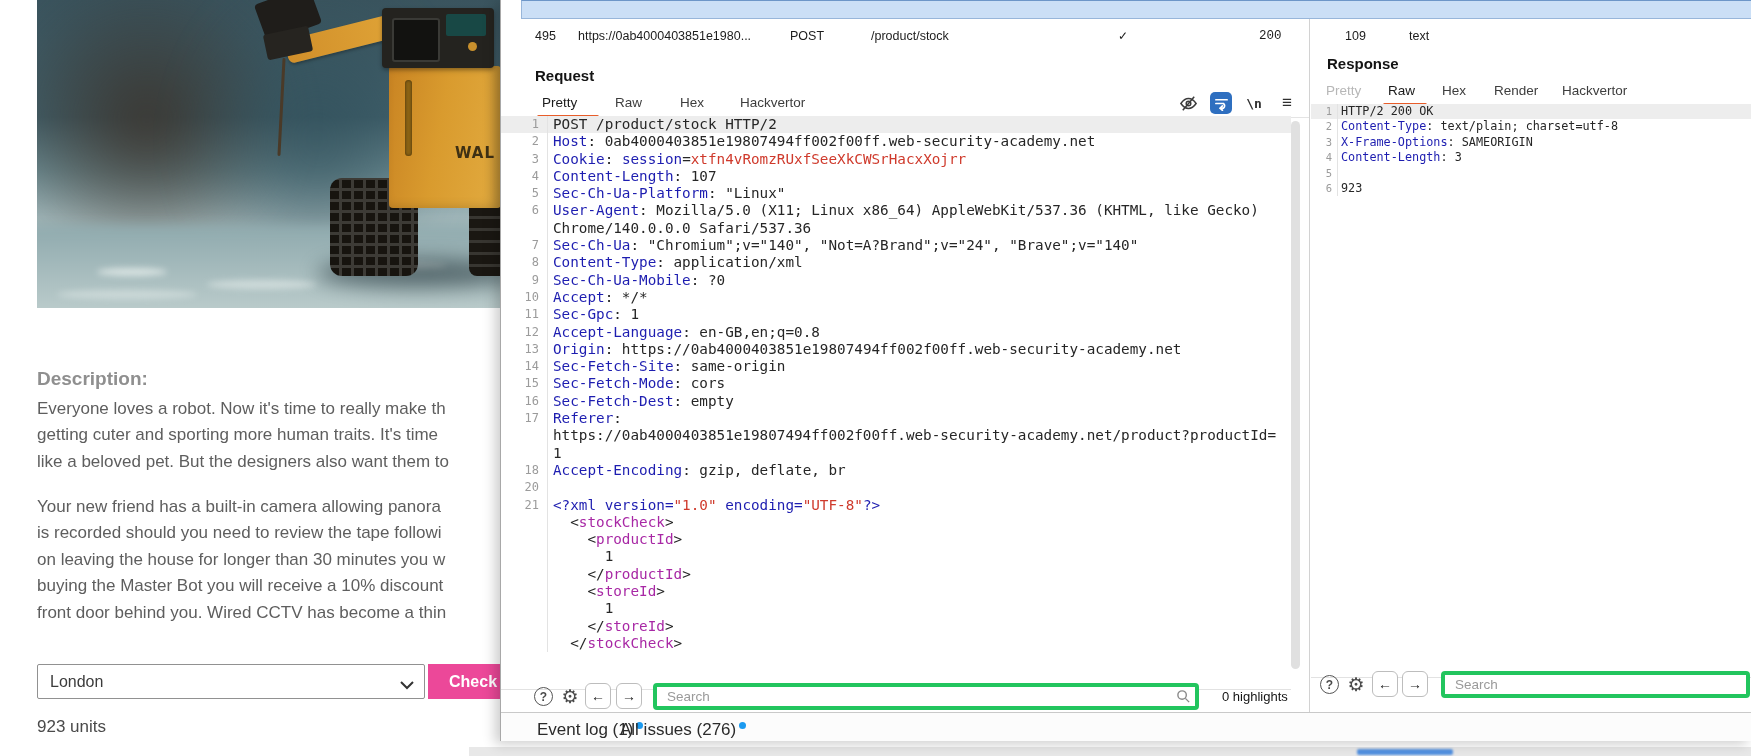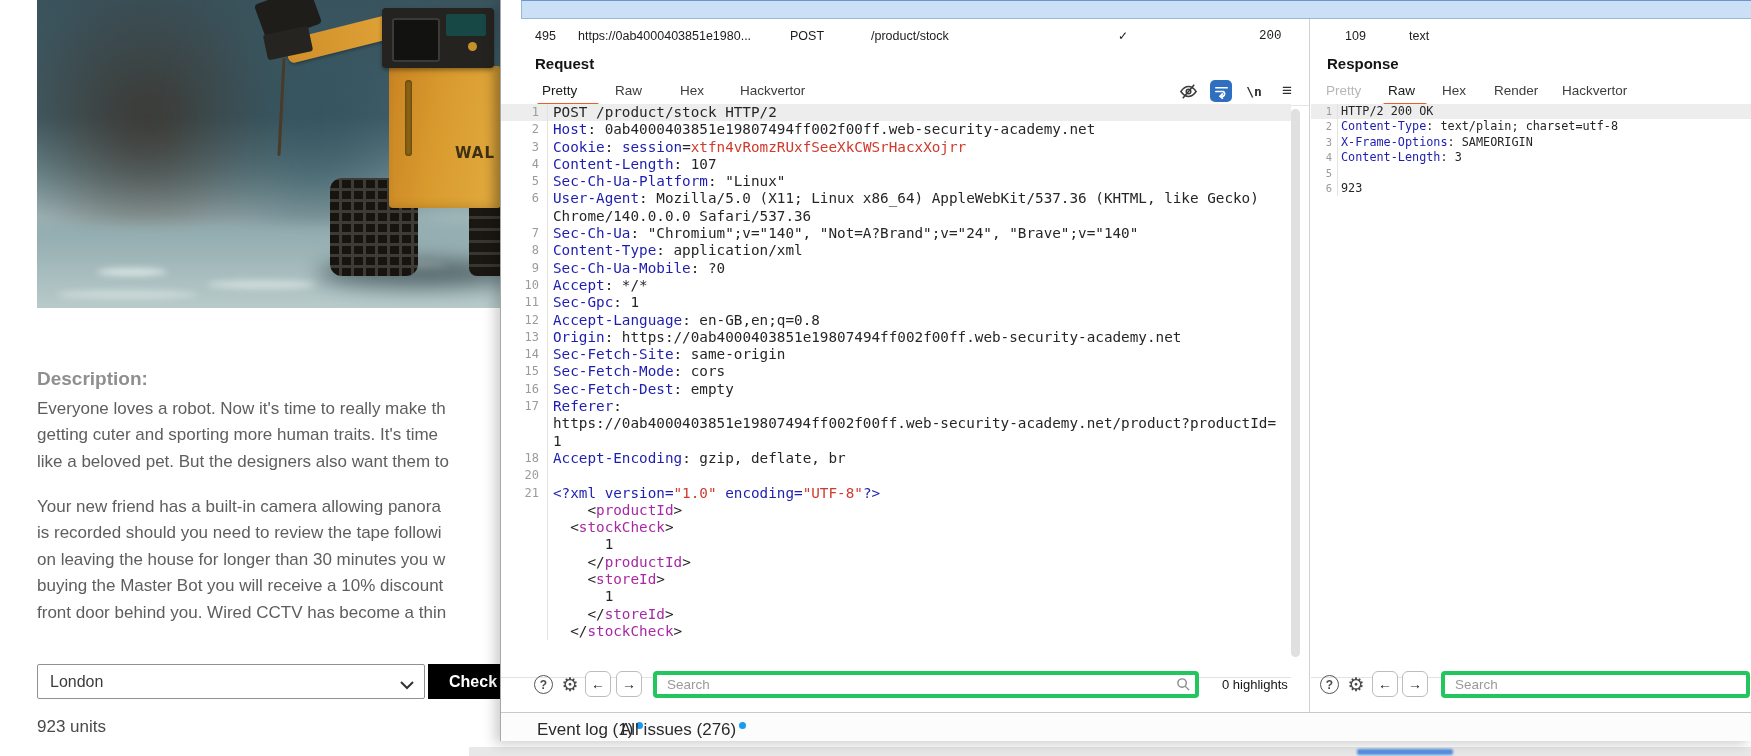--- a/index.html
+++ b/index.html
@@ -33,35 +33,35 @@
            background-image:repeating-linear-gradient(0deg,#00000000 0 8px,#3d3b36 8px 11px),repeating-linear-gradient(90deg,#00000000 0 9px,#3d3b36 9px 12px);}
   .r-tread2{position:absolute;left:432px;top:182px;width:39px;height:94px;border-radius:8px 0 0 8px;background:#1a1712;
             background-image:repeating-linear-gradient(0deg,#00000000 0 9px,#383631 9px 12px);}
   .desc-h{position:absolute;left:37px;top:368px;font-size:19px;font-weight:bold;color:#8f8f8f;}
   .para{position:absolute;left:37px;width:463px;font-size:17px;line-height:26.4px;color:#5e5e5e;white-space:nowrap;overflow:hidden;}
   .p1{top:396px;}
   .p2{top:494px;}
   .stock-select{position:absolute;left:37px;top:664px;width:388px;height:35px;border:1px solid #919191;border-radius:2px;background:#fff;display:flex;align-items:center;box-sizing:border-box;}
   .stock-select .val{padding-left:12px;font-size:16px;color:#3c3c3c;}
   .stock-select .chev{position:absolute;right:10px;top:11px;}
-  .check-btn{position:absolute;left:428px;top:664px;width:72px;height:35px;background:#000000;color:#fff;border:none;
+  .check-btn{position:absolute;left:428px;top:664px;width:72px;height:35px;background:#ec4899;color:#fff;border:none;
              font-family:"Liberation Sans",sans-serif;font-weight:bold;font-size:16px;text-align:left;padding-left:21px;overflow:hidden;white-space:nowrap;}
   .units{position:absolute;left:37px;top:717px;font-size:17px;color:#4a4a4a;}
   .bottom-strip{position:absolute;left:469px;top:747px;width:1282px;height:9px;background:#e8e8e8;}
   .link-frag{position:absolute;left:888px;top:2px;width:96px;height:6px;background:#2e7ce0;border-radius:2px;filter:blur(1px);opacity:.8;}
   
   .burp{position:absolute;left:500px;top:0;width:1251px;height:741px;background:#fff;border-left:1px solid #a8a8a8;
         box-shadow:-5px 3px 12px rgba(0,0,0,.2);}
   .hist-row{position:absolute;left:20px;top:0;right:0;height:19px;background:#cbdff6;border-top:1px solid #6d96c8;
             border-bottom:1px solid #98b6da;border-left:1px solid #98b6da;box-sizing:border-box;font-size:12.5px;color:#1c1c1c;}
   .hist-row span{position:absolute;top:2px;white-space:nowrap;margin-top:26px;}
   .hc-index{left:13px;} .hc-url{left:56px;} .hc-method{left:268px;} .hc-path{left:349px;}
   .hc-tls{left:596px;font-size:12px;} .hc-status{left:737px;font-family:Liberation Mono, monospace;} .hc-length{left:823px;} .hc-mime{left:887px;}
   .pane{position:absolute;top:19px;height:693px;}
-  .pane-req{left:0;width:808px;}
+  .pane-req{left:0;width:808px;margin-top:12px;}
   .pane-resp{left:810px;width:441px;}
   .v-divider{position:absolute;left:808px;top:19px;width:1px;height:693px;background:#d2d2d2;}
   .pane-title{position:absolute;top:36px;font-size:15px;font-weight:bold;color:#141414;}
   .pane-req .pane-title{left:34px;}
   .pane-resp .pane-title{left:16px;}
   .tabs{position:absolute;top:58px;left:0;right:0;height:28px;border-bottom:1px solid #e4e4e4;}
   .tab{position:absolute;top:6px;font-size:13.5px;color:#3d3d3d;cursor:default;}
   .tab.sel{color:#1a1a1a;}
   .tab.dis{color:#b7b7b7;}
   .tab-underline{position:absolute;bottom:-1px;height:3px;background:#e85d2a;border-radius:2px;}
@@ -230,22 +230,22 @@
           <div class="crow"><span class="ln">13</span><span class="ct"><span class="sg-h">Origin</span><span class="sg-p">: https://0ab4000403851e19807494ff002f00ff.web-security-academy.net</span></span></div>
           <div class="crow"><span class="ln">14</span><span class="ct"><span class="sg-h">Sec-Fetch-Site</span><span class="sg-p">: same-origin</span></span></div>
           <div class="crow"><span class="ln">15</span><span class="ct"><span class="sg-h">Sec-Fetch-Mode</span><span class="sg-p">: cors</span></span></div>
           <div class="crow"><span class="ln">16</span><span class="ct"><span class="sg-h">Sec-Fetch-Dest</span><span class="sg-p">: empty</span></span></div>
           <div class="crow"><span class="ln">17</span><span class="ct"><span class="sg-h">Referer</span><span class="sg-p">:</span></span></div>
           <div class="crow"><span class="ln"></span><span class="ct"><span class="sg-p">https://0ab4000403851e19807494ff002f00ff.web-security-academy.net/product?productId=</span></span></div>
           <div class="crow"><span class="ln"></span><span class="ct"><span class="sg-p">1</span></span></div>
           <div class="crow"><span class="ln">18</span><span class="ct"><span class="sg-h">Accept-Encoding</span><span class="sg-p">: gzip, deflate, br</span></span></div>
           <div class="crow"><span class="ln">20</span><span class="ct">&nbsp;</span></div>
           <div class="crow"><span class="ln">21</span><span class="ct"><span class="sg-h">&lt;?xml version=</span><span class="sg-r">"1.0"</span><span class="sg-h"> encoding=</span><span class="sg-r">"UTF-8"</span><span class="sg-h">?&gt;</span></span></div>
+          <div class="crow"><span class="ln"></span><span class="ct"><span class="sg-p">  &lt;</span><span class="sg-t">stockCheck</span><span class="sg-p">&gt;</span></span></div>
           <div class="crow"><span class="ln"></span><span class="ct"><span class="sg-p">    &lt;</span><span class="sg-t">productId</span><span class="sg-p">&gt;</span></span></div>
-          <div class="crow"><span class="ln"></span><span class="ct"><span class="sg-p">  &lt;</span><span class="sg-t">stockCheck</span><span class="sg-p">&gt;</span></span></div>
           <div class="crow"><span class="ln"></span><span class="ct"><span class="sg-p">      1</span></span></div>
           <div class="crow"><span class="ln"></span><span class="ct"><span class="sg-p">    &lt;/</span><span class="sg-t">productId</span><span class="sg-p">&gt;</span></span></div>
           <div class="crow"><span class="ln"></span><span class="ct"><span class="sg-p">    &lt;</span><span class="sg-t">storeId</span><span class="sg-p">&gt;</span></span></div>
           <div class="crow"><span class="ln"></span><span class="ct"><span class="sg-p">      1</span></span></div>
           <div class="crow"><span class="ln"></span><span class="ct"><span class="sg-p">    &lt;/</span><span class="sg-t">storeId</span><span class="sg-p">&gt;</span></span></div>
           <div class="crow"><span class="ln"></span><span class="ct"><span class="sg-p">  &lt;/</span><span class="sg-t">stockCheck</span><span class="sg-p">&gt;</span></span></div>
         </div>
       <div class="ed-scrollbar">
           <div class="ed-thumb"></div>
         </div>

